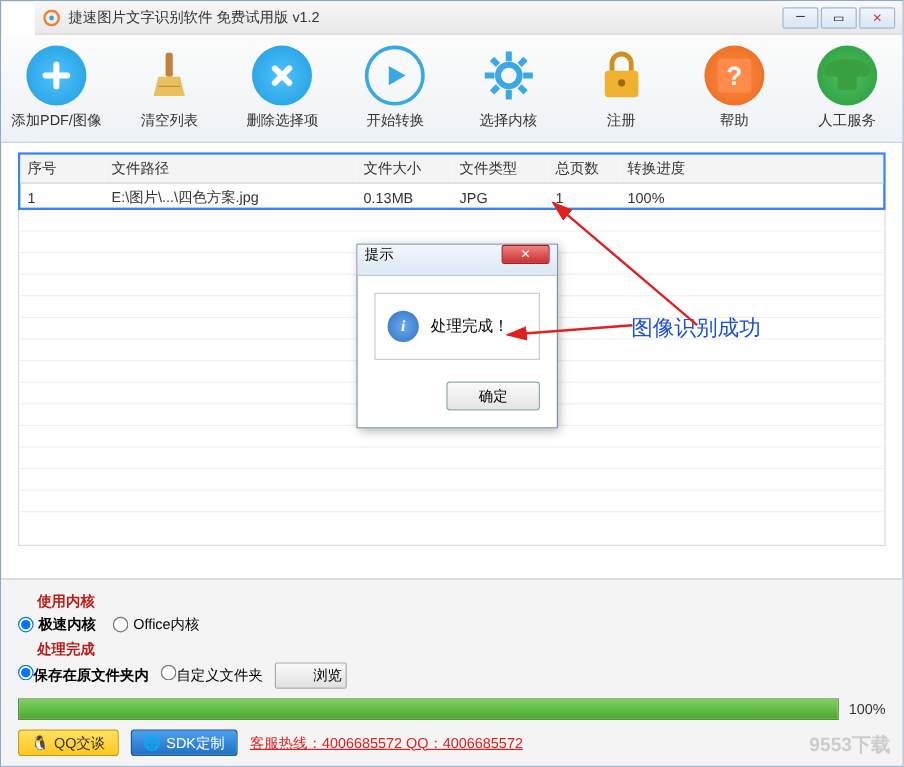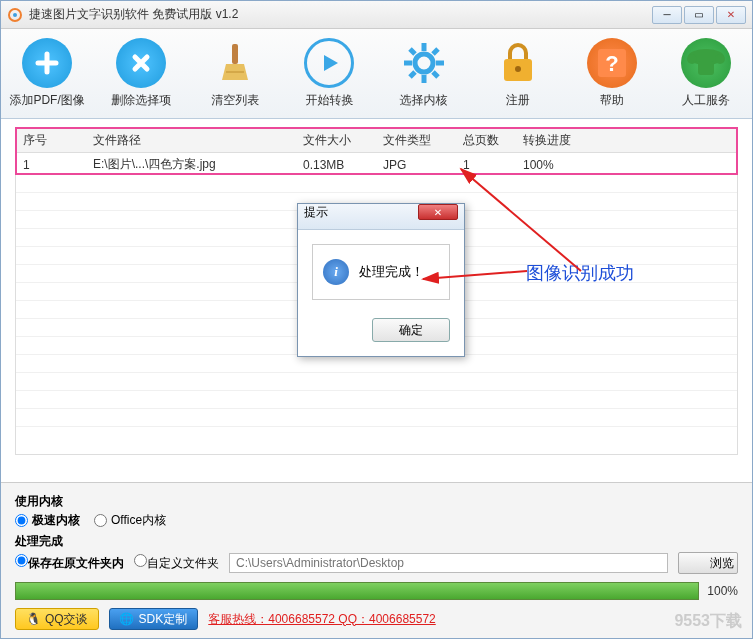--- a/index.html
+++ b/index.html
@@ -1,20 +1,20 @@
 <!DOCTYPE html>
 <html><head>
   <meta charset="utf-8">
   <style>
     * { margin: 0; padding: 0; box-sizing: border-box; font-family: "Microsoft YaHei", SimSun, Arial, sans-serif; }
     body { width: 753px; height: 639px; background: #f0f0f0; overflow: hidden; position: relative; }
     
     .window { width: 753px; height: 639px; background: #fff; border: 1px solid #8aa8c8; position: relative; }
     
-    .title-bar { height: 28px; background: linear-gradient(#f8f8f8, #e8e8e8); border-bottom: 1px solid #ccc; display: flex; align-items: center; padding: 0 6px; font-size: 12px; }
+    .title-bar { height: 28px; background: linear-gradient(#f8f8f8, #e8e8e8); border-bottom: 1px solid #ccc; display: flex; align-items: center; padding: 0 6px; font-size: 12px; margin-left: 28px; }
     .title-bar .app-icon { width: 16px; height: 16px; margin-right: 6px; display: inline-flex; align-items: center; justify-content: center; }
     .title-bar .title-text { flex: 1; color: #333; }
     .title-bar .winbtns { display: flex; gap: 2px; }
     .title-bar .winbtn { width: 30px; height: 18px; border: 1px solid #a0b8d0; background: linear-gradient(#f0f6fc, #d8e6f4); border-radius: 2px; display: flex; align-items: center; justify-content: center; font-size: 10px; cursor: pointer; }
     .title-bar .winbtn.close { color: #c04040; }
     
     .toolbar { height: 90px; background: linear-gradient(#fcfcfc, #eef2f6); border-bottom: 1px solid #bcd; display: flex; align-items: center; padding: 6px 8px; gap: 18px; }
     .tb-btn { display: flex; flex-direction: column; align-items: center; width: 78px; cursor: pointer; }
     .tb-icon { width: 50px; height: 50px; border-radius: 50%; display: flex; align-items: center; justify-content: center; margin-bottom: 4px; }
     .tb-label { font-size: 12px; color: #333; text-align: center; }
@@ -22,21 +22,21 @@
     .ic-plus { background: radial-gradient(#4fc3ff, #1f9bdd); }
     .ic-del { background: radial-gradient(#4fc3ff, #1f9bdd); }
     .ic-broom { background: transparent; }
     .ic-play { background: transparent; border: 3px solid #3aa7e6; }
     .ic-gear { background: transparent; color: #3aa7e6; }
     .ic-lock { background: transparent; }
     .ic-help { background: radial-gradient(#ff8a4a, #e56a1a); }
     .ic-phone { background: radial-gradient(#4cc060, #2a9a3c); }
     
     .content { padding: 8px 14px; }
-    .table-wrap { border: 2px solid #ec4899; height: 48px; background: #fff; position: relative; }
+    .table-wrap { border: 2px solid #3b82f6; height: 48px; background: #fff; position: relative; }
     .tbl { width: 100%; border-collapse: collapse; font-size: 12px; }
     .tbl th { text-align: left; padding: 3px 6px; background: #f4f4f4; border-bottom: 1px solid #ddd; font-weight: normal; color: #333; }
     .tbl td { padding: 3px 6px; color: #333; }
     
     .list-area { height: 280px; background: #fff; border: 1px solid #ddd; border-top: none; position: relative; }
     .list-area .row-line { height: 18px; border-bottom: 1px solid #f0f0f0; }
     
     .dialog { position: absolute; left: 296px; top: 202px; width: 168px; background: #fff; border: 1px solid #7a94b0; box-shadow: 2px 2px 8px rgba(0,0,0,0.3); }
     .dialog-title { height: 26px; background: linear-gradient(#f2f6fb, #dce8f4); border-bottom: 1px solid #bcd; display: flex; padding: 0 6px; font-size: 12px; }
     .dialog-title .dt-text { flex: 1; }
@@ -44,21 +44,21 @@
     .dialog-body { padding: 14px; display: flex; flex-direction: column; gap: 18px; }
     .dialog-msg { border: 1px solid #ccc; padding: 14px 10px; display: flex; align-items: center; gap: 10px; font-size: 13px; }
     .dialog-msg .info-ic { width: 26px; height: 26px; border-radius: 50%; background: radial-gradient(#6aaaf0, #3070c0); color: #fff; display: flex; align-items: center; justify-content: center; font-weight: bold; font-style: italic; font-family: Georgia, serif; }
     .dialog-btns { display: flex; justify-content: flex-end; }
     .dialog-btns button { width: 78px; height: 24px; background: linear-gradient(#fafafa, #e4e4e4); border: 1px solid #8aa; border-radius: 3px; font-size: 12px; cursor: pointer; }
     
     .annot-text { position: absolute; left: 525px; top: 260px; color: #1d4ed8; font-size: 18px; }
     .arrow { position: absolute; pointer-events: none; }
     
     .bottom { position: absolute; left: 0; right: 0; bottom: 0; padding: 6px 14px 8px; background: #f4f4f4; border-top: 1px solid #ccc; font-size: 12px; }
-    .section-label { font-weight: bold; color: #000000; margin: 4px 0 2px; }
+    .section-label { font-weight: bold; color: #b91c1c; margin: 4px 16px 2px; }
     .radio-row { display: flex; align-items: center; gap: 14px; margin-bottom: 4px; }
     .radio-row label { display: flex; gap: 4px; cursor: pointer; }
     .path-row { display: flex; align-items: center; gap: 10px; }
     .path-input { flex: 1; height: 20px; border: 1px solid #bbb; padding: 2px 6px; font-size: 12px; color: #888; background: #fff; }
     .browse-btn { width: 60px; height: 22px; background: linear-gradient(#fafafa, #e0e0e0); border: 1px solid #aaa; border-radius: 2px; font-size: 12px; cursor: pointer; padding-left: 28px; }
     
     .progress-row { display: flex; align-items: center; gap: 8px; margin-top: 8px; }
     .progress-bar { flex: 1; height: 18px; border: 1px solid #5a8a3a; background: #fff; position: relative; }
     .progress-fill { height: 100%; background: linear-gradient(#7ed060, #4aa830); }
     .progress-pct { font-size: 12px; color: #333; }
@@ -96,36 +96,36 @@
   <div class="toolbar">
     <div class="tb-btn">
       <div class="tb-icon ic-plus">
         <svg width="28" height="28" viewBox="0 0 28 28">
             <path d="M14 5v18M5 14h18" stroke="#fff" stroke-width="5" stroke-linecap="round"></path>
           </svg>
       </div>
       <div class="tb-label">添加PDF/图像</div>
     </div>
     <div class="tb-btn">
-      <div class="tb-icon ic-del">
-        <svg width="24" height="24" viewBox="0 0 24 24">
-            <path d="M6 6l12 12M18 6L6 18" stroke="#fff" stroke-width="5" stroke-linecap="round"></path>
-          </svg>
-      </div>
-      <div class="tb-label">删除选择项</div>
-    </div>
-    <div class="tb-btn">
       <div class="tb-icon ic-broom">
         <svg width="46" height="46" viewBox="0 0 46 46">
             <rect x="20" y="4" width="6" height="20" fill="#c08040" rx="2"></rect>
             <path d="M14 24h18l4 16H10z" fill="#e8c060"></path>
             <path d="M14 32h18" stroke="#c09030" stroke-width="1"></path>
           </svg>
       </div>
       <div class="tb-label">清空列表</div>
+    </div>
+    <div class="tb-btn">
+      <div class="tb-icon ic-del">
+        <svg width="24" height="24" viewBox="0 0 24 24">
+            <path d="M6 6l12 12M18 6L6 18" stroke="#fff" stroke-width="5" stroke-linecap="round"></path>
+          </svg>
+      </div>
+      <div class="tb-label">删除选择项</div>
     </div>
     <div class="tb-btn">
       <div class="tb-icon ic-play">
         <svg width="22" height="22" viewBox="0 0 22 22">
             <path d="M6 3l14 8-14 8z" fill="#3aa7e6"></path>
           </svg>
       </div>
       <div class="tb-label">开始转换</div>
     </div>
     <div class="tb-btn">
@@ -264,21 +264,20 @@
         </label>
       <label>
           <input type="radio" name="kernel" style="">
           <span>Office内核</span>
         </label>
     </div>
     <div class="section-label">处理完成</div>
     <div class="path-row">
       <label><input type="radio" name="out" checked="" style=""><b>保存在原文件夹内</b></label>
       <label><input type="radio" name="out" style=""><span>自定义文件夹</span></label>
-      <input class="path-input" placeholder="C:\Users\Administrator\Desktop" style="">
       <button class="browse-btn">浏览</button>
     </div>
     <div class="progress-row">
       <div class="progress-bar">
         <div class="progress-fill" style="width:100%"></div>
       </div>
       <span class="progress-pct">100%</span>
     </div>
     <div class="footer-row">
       <div class="qq-btn qq-yellow">

